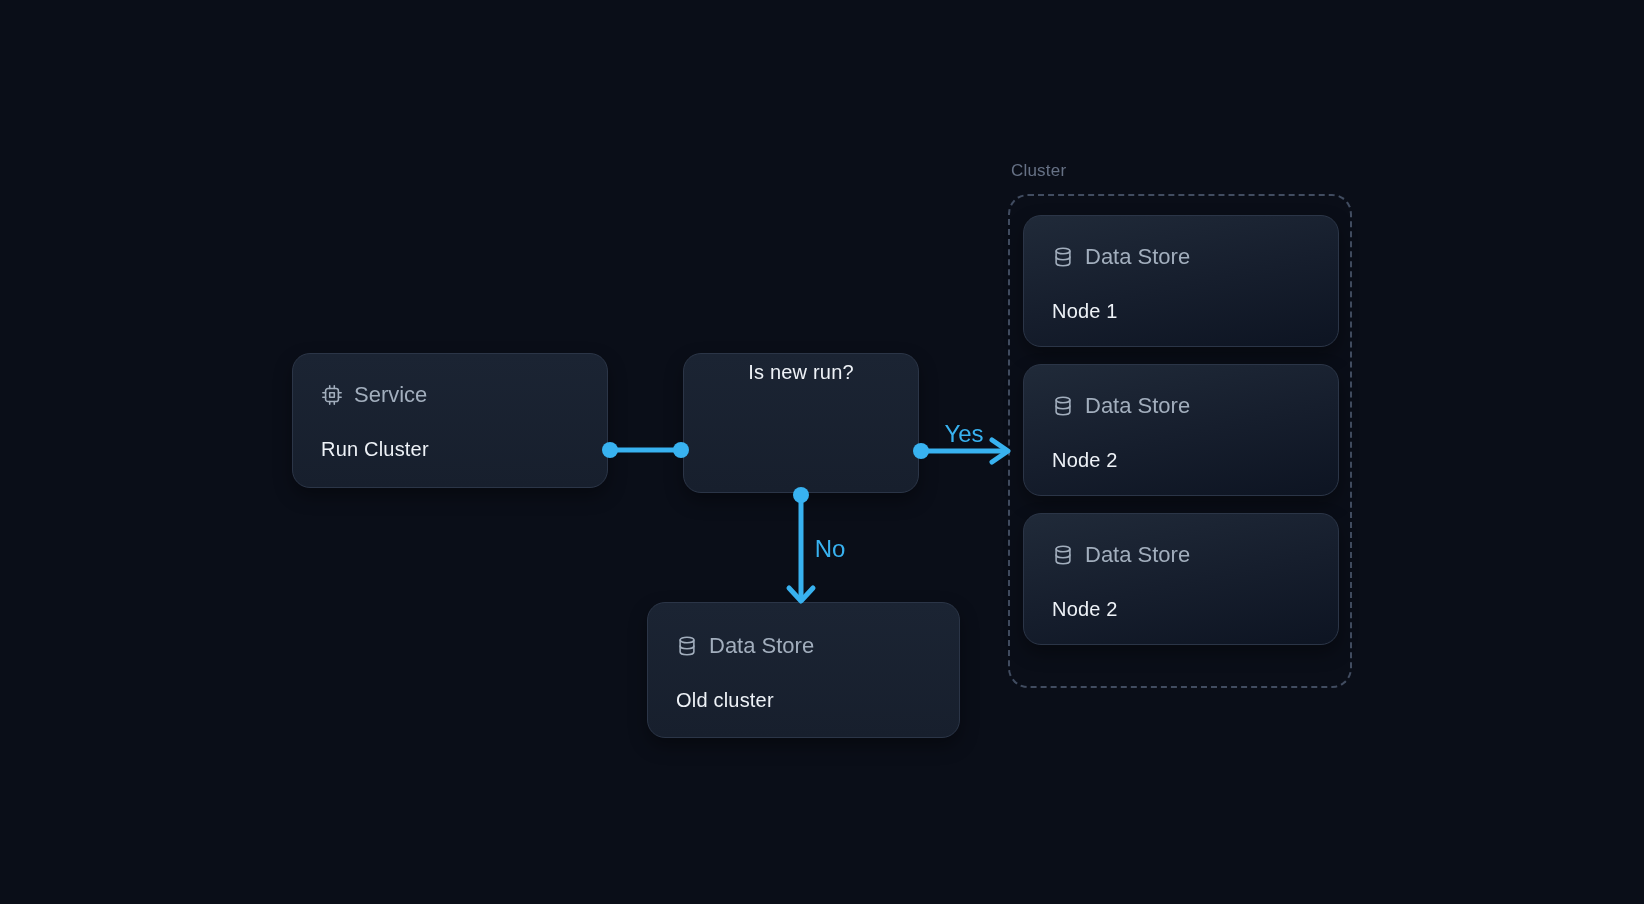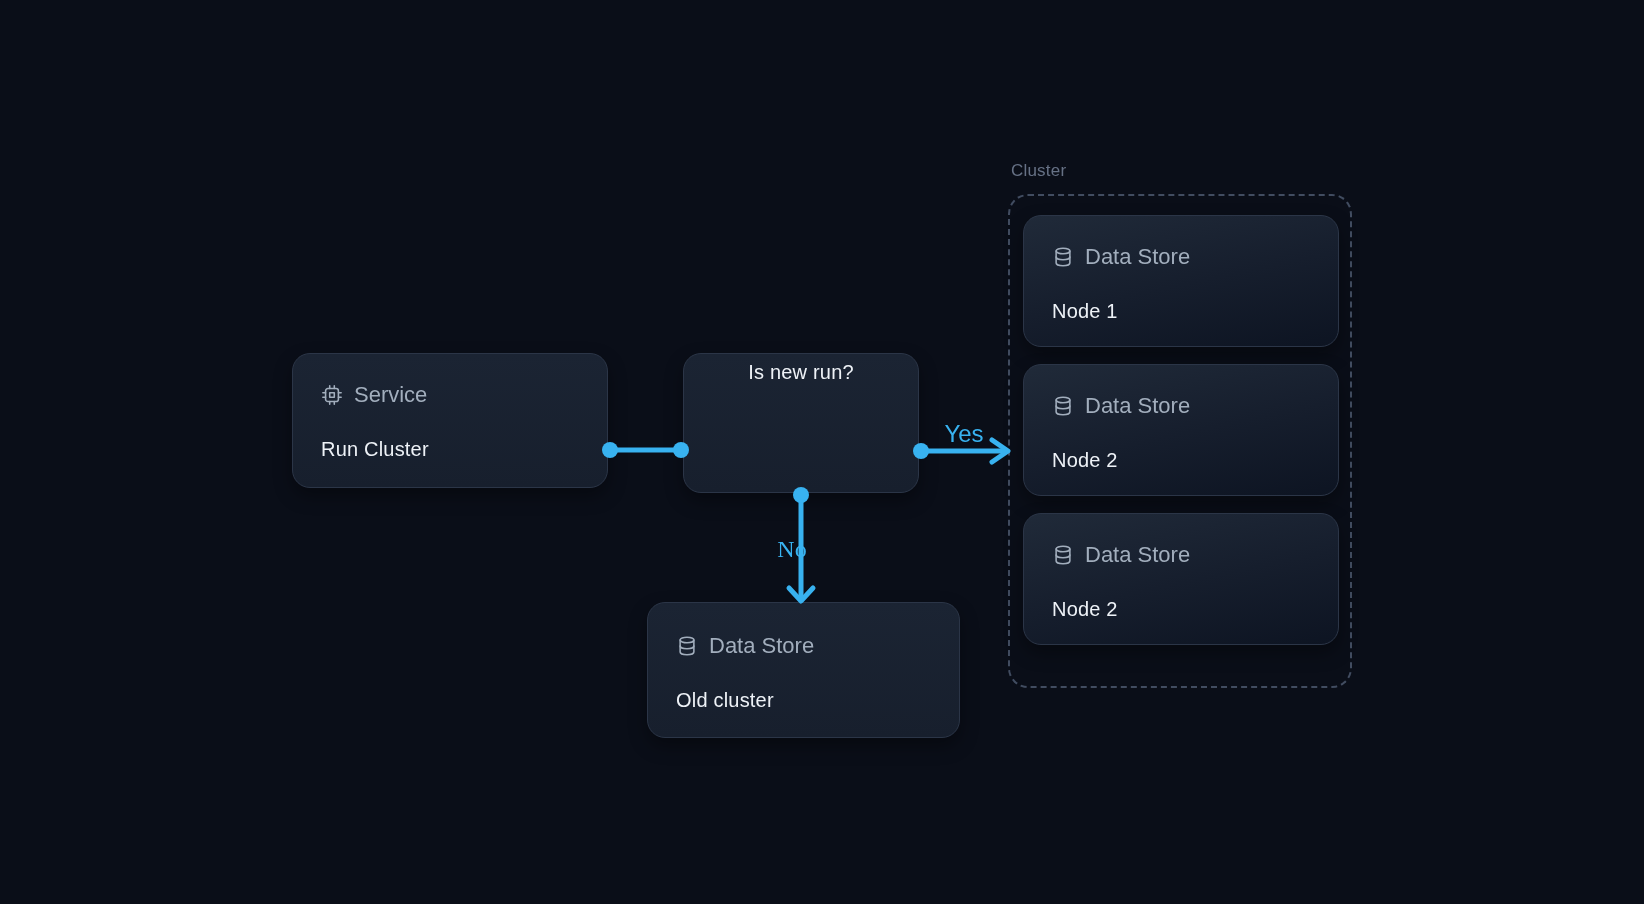--- a/index.html
+++ b/index.html
@@ -212,15 +212,15 @@
     </g>
 
     <g>
       <line x1="801" y1="495" x2="801" y2="596"></line>
       <circle cx="801" cy="495" r="8"></circle>
       <polyline points="789,588 801,601 813,588"></polyline>
     </g>
   </svg>
 
   <div class="edge-label" style="left:964px;top:434px;">Yes</div>
-  <div class="edge-label" style="left:792px;top:549px;font-family:Liberation Serif, serif;">No</div>
+  <div class="edge-label" style="left:830px;top:549px;">No</div>
 
 </div>
 
 </body></html>

